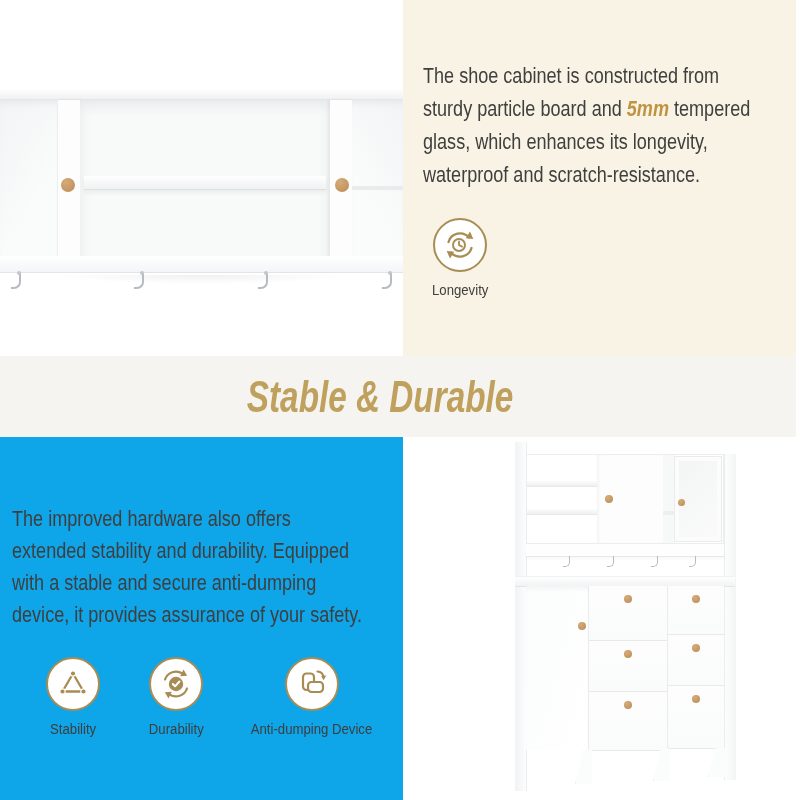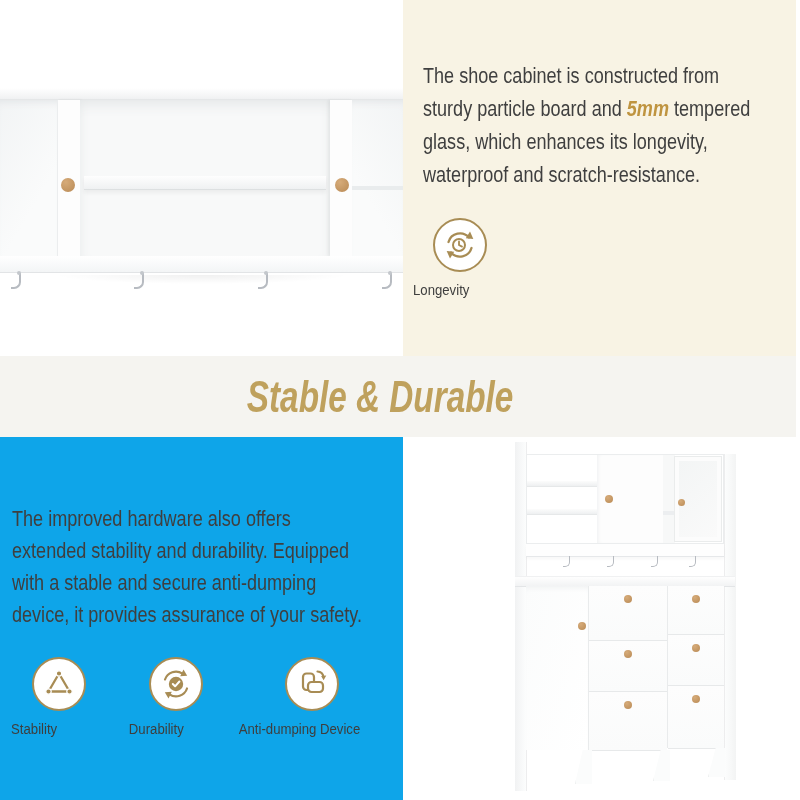--- a/index.html
+++ b/index.html
@@ -15,21 +15,21 @@
   .q-bottom-right{left:403px;top:437px;width:397px;height:363px;background:#ffffff;}
 
   
   .para{color:#3f3f3f;}
   .pline{white-space:nowrap;font-size:21.5px;line-height:33px;transform:scaleX(.84);transform-origin:0 50%;}
   .pline2{line-height:32px;}
   .gold-hl{color:#bf9440;font-weight:bold;font-style:italic;}
   .band-title{font-size:45px;font-weight:bold;font-style:italic;color:#bfa15d;white-space:nowrap;transform:translateX(-20px) scaleX(.74);}
 
   
-  .feature{position:absolute;text-align:left;}
+  .feature{position:absolute;text-align:center;}
   .feat-circle{margin:0 auto;width:54px;height:54px;box-sizing:border-box;border:2px solid #a88c54;border-radius:50%;background:#fff;display:flex;align-items:center;justify-content:center;}
   .feat-label{display:inline-block;margin-top:9px;font-size:15.5px;color:#3e3e3e;white-space:nowrap;transform:scaleX(.85);}
 
   
   .tl-cab{left:0;top:86px;width:403px;height:210px;}
   .tl-topboard{left:0;top:0;width:403px;height:13px;background:linear-gradient(180deg,#ffffff 15%,#f0f1f2);border-bottom:1px solid #e5e7e8;}
   .tl-body{left:0;top:14px;width:403px;height:156px;background:#fff;}
   .tl-glass-l{left:0;top:0;width:57px;height:156px;background:linear-gradient(120deg,#f2f4f5,#fafbfb 65%);box-shadow:inset 0 8px 10px -7px #dfe2e4;}
   .tl-stile-l{left:57px;top:0;width:22px;height:156px;background:#fdfdfd;border-left:1px solid #ebedee;box-shadow:2px 0 3px rgba(0,0,0,.05);}
   .knob{border-radius:50%;background:radial-gradient(circle at 35% 30%,#d6ab79,#b98a55);}
@@ -136,21 +136,21 @@
   </div>
 
   <div class="abs q-bottom-left">
     <div class="abs para" style="left:12px;top:66px;">
       <div class="pline pline2">The improved hardware also offers</div>
       <div class="pline pline2">extended stability and durability. Equipped</div>
       <div class="pline pline2">with a stable and secure anti-dumping</div>
       <div class="pline pline2">device, it provides assurance of your safety.</div>
     </div>
 
-    <div class="feature" style="left:7px;top:220px;width:104px;">
+    <div class="feature" style="left:21px;top:220px;width:104px;">
       <div class="feat-circle">
         <svg width="34" height="34" viewBox="0 0 34 34">
           <path d="M17 6.5 L27.5 24.5 H6.5 Z" fill="none" stroke="#a88c54" stroke-width="2.3" stroke-linejoin="round"></path>
           <circle cx="17" cy="6.5" r="2.7" fill="#a88c54" stroke="#fff" stroke-width="1.2"></circle>
           <circle cx="27.5" cy="24.5" r="2.7" fill="#a88c54" stroke="#fff" stroke-width="1.2"></circle>
           <circle cx="6.5" cy="24.5" r="2.7" fill="#a88c54" stroke="#fff" stroke-width="1.2"></circle>
         </svg>
       </div>
       <span class="feat-label">Stability</span>
     </div>

